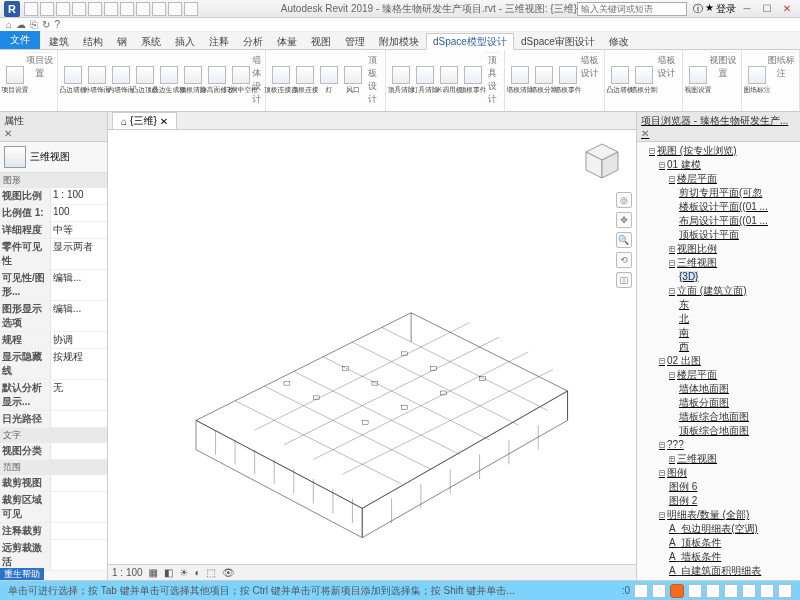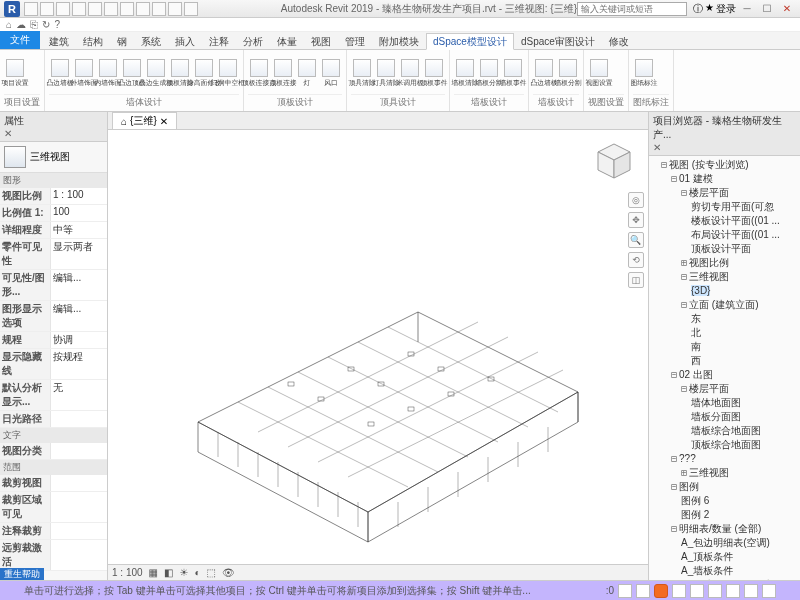--- a/index.html
+++ b/index.html
@@ -15,21 +15,21 @@
 .winbtn.close { color: #c0392b; }
 .icon-row { height:14px; display:flex; gap:4px; align-items:center; padding:0 6px; color:#666; border-bottom:1px solid #eee; }
 .icon-row span { cursor:default; }
 
 .ribbon-tabs { height: 18px; background: #f4f4f4; display: flex; align-items: flex-end; border-bottom: 1px solid #ccc; }
 .ribbon-tabs .filetab { background: #1e88e5; color: #fff; padding: 2px 10px; margin-right: 2px; font-size: 10px; }
 .ribbon-tabs .tab { padding: 2px 6px; color: #444; font-size: 10px; border: 1px solid transparent; }
 .ribbon-tabs .tab.active { background: #fff; border: 1px solid #ccc; border-bottom: 1px solid #fff; color: #2a5caa; }
 
 .ribbon { height: 62px; background: #fdfdfd; border-bottom: 1px solid #ccc; display: flex; overflow: hidden; }
-.ribgroup { border-right: 1px solid #e2e2e2; padding: 2px 4px; display: flex; flex-direction: column; }
+.ribgroup { border-right: 1px solid #e2e2e2; padding: 2px 4px; display: flex; flex-direction: row; }
 .ribgroup .icons { display: flex; gap: 2px; flex: 1; align-items: center; }
 .ribicon { width: 22px; display: flex; flex-direction: column; align-items: center; }
 .ribicon .ic { width: 18px; height: 18px; border: 1px solid #bbb; background: linear-gradient(#fff,#e9eef5); }
 .ribicon .lbl { font-size: 8px; color: #444; white-space: nowrap; transform: scale(.85); }
 .ribgroup .gname { font-size: 9px; color: #777; text-align: center; border-top: 1px solid #eee; padding-top: 1px; }
 
 .workspace { display: flex; height: 468px; }
 .left-panel { width: 108px; background: #f7f7f7; border-right: 1px solid #ccc; display: flex; flex-direction: column; }
 .panel-hdr { background: #e8e8e8; padding: 2px 4px; font-size: 10px; color: #333; border-bottom: 1px solid #ccc; display:flex; justify-content:space-between;flex-direction:column; }
 .panel-hdr .x { color:#666; }
@@ -46,28 +46,28 @@
 .viewport { flex: 1; position: relative; background: #fff; }
 .viewport .doctabs { height: 18px; background: #eee; border-bottom: 1px solid #ccc; display: flex; align-items: center; }
 .doctab { background: #fff; border: 1px solid #ccc; border-bottom: none; padding: 1px 8px; margin-left: 4px; font-size: 10px; display:flex; gap:3px; align-items:center;}
 .canvas { position: absolute; top: 18px; left: 0; right: 0; bottom: 16px; background: #fff; overflow: hidden; }
 .canvas svg { width: 100%; height: 100%; }
 .nav-cube { position: absolute; top: 28px; right: 12px; width: 44px; height: 44px; }
 .nav-strip { position: absolute; right: 4px; top: 80px; display:flex; flex-direction:column; gap:4px; }
 .nav-strip div { width:16px; height:16px; border:1px solid #bbb; border-radius:2px; background:#fafafa; text-align:center; line-height:14px; color:#777; font-size:9px; }
 .viewbar { position:absolute; bottom:0; left:0; right:0; height:16px; background:#f2f2f2; border-top:1px solid #ccc; font-size:9px; color:#555; display:flex; align-items:center; padding:0 4px; gap:6px; }
 
-.right-panel { width: 152px; background: #fafafa; border-left: 1px solid #ccc; overflow-y: auto; }
+.right-panel { width: 164px; background: #fafafa; border-left: 1px solid #ccc; overflow-y: auto; text-decoration: underline; }
 .tree { padding: 2px; font-size: 10px; color: #333; }
 .tree ul { list-style: none; padding-left: 10px; }
 .tree li { padding: 0; line-height: 14px; white-space: nowrap; }
 .tree .tg { color: #777; margin-right: 2px; font-family: monospace; }
 .tree .sel { background: #cde6ff; }
 
-.statusbar { position:absolute; bottom:0; left:0; right:0; height:20px; background:#c4b5fd; border-top:1px solid #ccc; display:flex; align-items:center; font-size:9px; color:#555; padding:0 24px; }
+.statusbar { position:absolute; bottom:0; left:0; right:0; height:20px; background:#7dd3fc; border-top:1px solid #ccc; display:flex; align-items:center; font-size:9px; color:#555; padding:0 8px; }
 .statusbar .msg { flex:1; }
 .statusbar .tray { display:flex; gap:4px; align-items:center; }
 .tray .ticon { width:14px; height:14px; border:1px solid #bbb; background:#fff; }
 .tray .orange { background:#f36b21; border-color:#d4571a; border-radius:3px; }
 .blue-strip { position:absolute; left:0; bottom:20px; height:12px; background:#2a73c9; color:#fff; font-size:9px; padding:0 4px; line-height:12px; }
 </style>
 </head>
 <body>
 
 <div class="titlebar">

